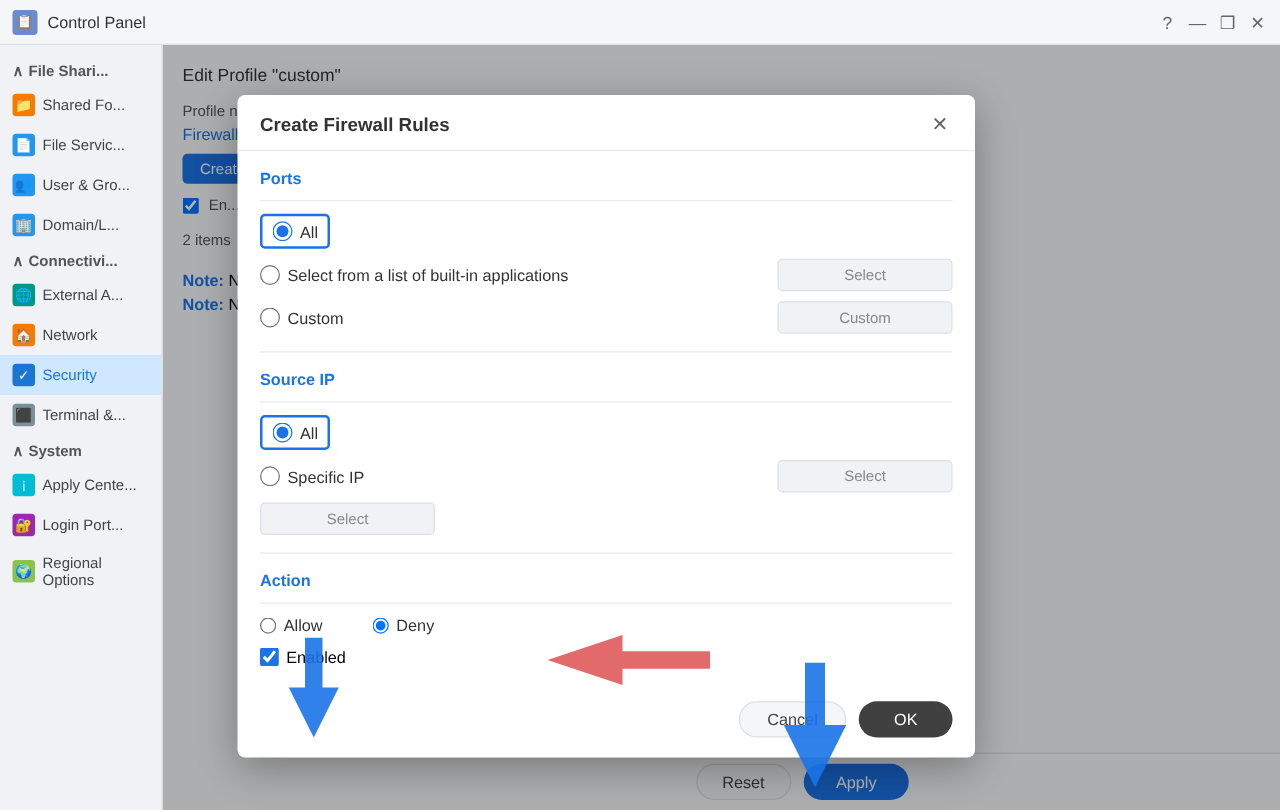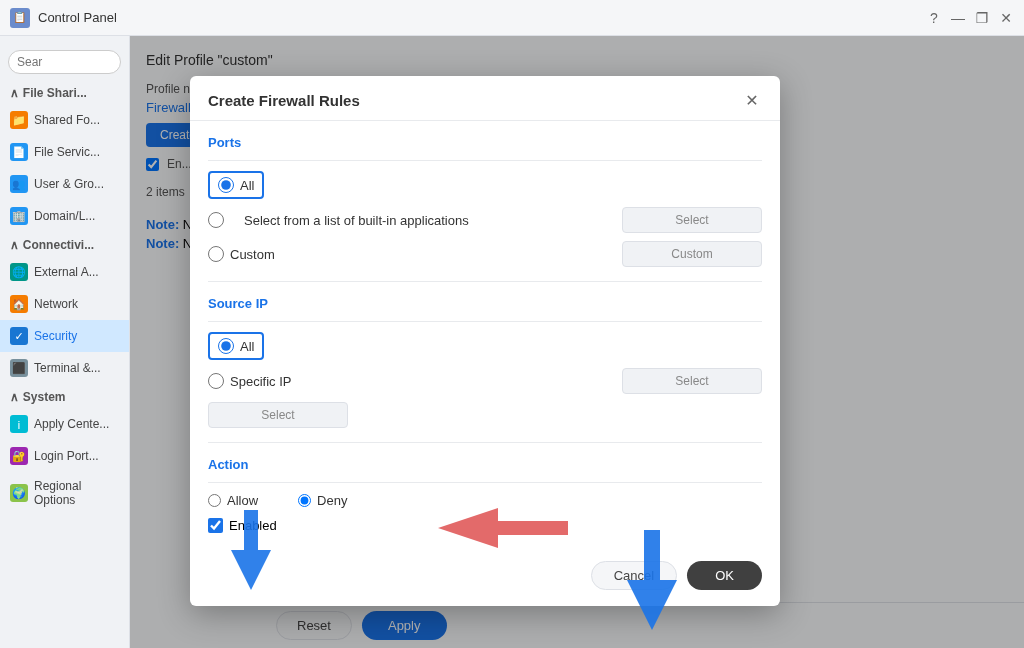--- a/index.html
+++ b/index.html
@@ -64,21 +64,21 @@
     
     .checkbox-row { display: flex; align-items: center; gap: 6px; margin-top: 6px; }
     .checkbox-row input[type=checkbox] { width: 15px; height: 15px; accent-color: #1a73e8; }
 
     
     .dialog-footer { padding: 10px 18px 16px; display: flex; justify-content: flex-end; gap: 10px; }
     .btn-cancel { background: #f5f6f8; border: 1px solid #dde0e6; border-radius: 20px; padding: 6px 22px; font-size: 13px; cursor: pointer; color: #444; }
     .btn-ok { background: #404040; border: none; border-radius: 20px; padding: 6px 28px; font-size: 13px; cursor: pointer; color: white; font-weight: 500; }
 
     
-    .bottom-bar { position: absolute; bottom: 0; right: 0; left: 130px; padding: 8px 16px; display: flex; justify-content: flex-start; gap: 10px; background: #f8f9fb; border-top: 1px solid #dde0e6; }
+    .bottom-bar { position: absolute; bottom: 0; right: 0; left: 130px; padding: 8px 16px; display: flex; justify-content: center; gap: 10px; background: #f8f9fb; border-top: 1px solid #dde0e6; }
     .btn-reset { background: #f5f6f8; border: 1px solid #dde0e6; border-radius: 20px; padding: 6px 20px; font-size: 13px; cursor: pointer; color: #444; }
     .btn-apply { background: #1a73e8; border: none; border-radius: 20px; padding: 6px 26px; font-size: 13px; cursor: pointer; color: white; font-weight: 500; }
     .create-btn { background: #1a73e8; color: white; border: none; border-radius: 4px; padding: 5px 14px; font-size: 12px; cursor: pointer; }
     .note-label { color: #1a73e8; font-weight: 600; }
     .edit-rules-btn { background: #f5f6f8; border: 1px solid #ccc; border-radius: 4px; padding: 5px 12px; font-size: 12px; cursor: pointer; }
   </style>
 </head>
 <body>
 
 <div class="titlebar">
@@ -88,23 +88,20 @@
     <button class="titlebar-btn">?</button>
     <button class="titlebar-btn">—</button>
     <button class="titlebar-btn">❐</button>
     <button class="titlebar-btn">✕</button>
   </div>
 </div>
 
 <div class="main-layout">
 
   <div class="sidebar">
-    <div class="sidebar-search">
-      <input type="text" placeholder="Sear" style="">
-    </div>
 
     <div class="sidebar-section-header">
       <span>∧</span>
       <span>File Shari...</span>
     </div>
     <div class="sidebar-item">
       <div class="icon icon-orange">📁</div>
       <span>Shared Fo...</span>
     </div>
     <div class="sidebar-item">
@@ -196,21 +193,21 @@
 
         <div class="section-title">Ports</div>
         <div style="border-top: 1px solid #e8eaed; padding-top: 10px;">
           <div class="radio-row">
             <div class="radio-highlighted">
               <input type="radio" name="ports" id="ports-all" checked="" style="">
               <label for="ports-all">All</label>
             </div>
           </div>
           <div class="radio-row">
-            <label style="display:flex; align-items:center; gap:20px; flex:1; font-size:13px; color:#333;">
+            <label style="display:flex; align-items:center; gap:6px; flex:1; font-size:13px; color:#333;">
               <input type="radio" name="ports" id="ports-builtin" style="">
               <span>Select from a list of built-in applications</span>
             </label>
             <button class="select-btn">Select</button>
           </div>
           <div class="radio-row">
             <label style="display:flex; align-items:center; gap:6px; flex:1; font-size:13px; color:#333;">
               <input type="radio" name="ports" id="ports-custom" style="">
               <span>Custom</span>
             </label>

